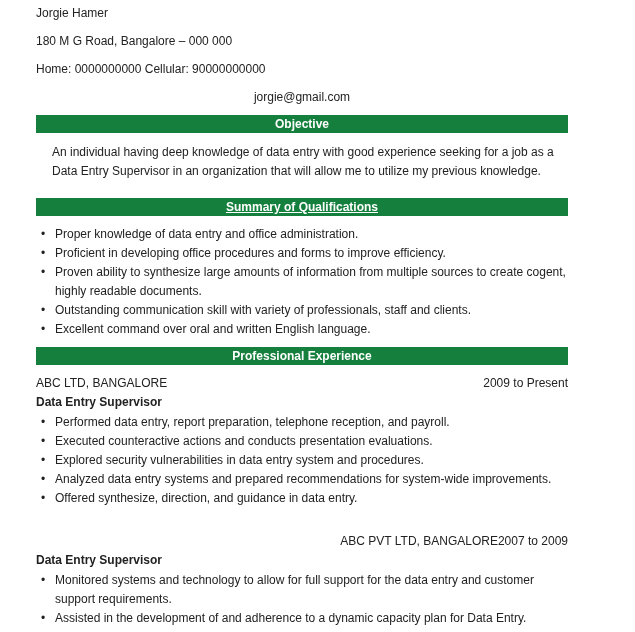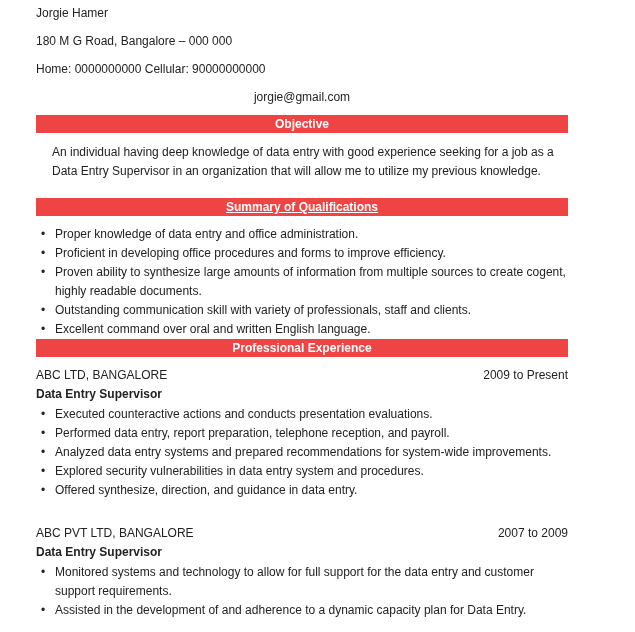--- a/index.html
+++ b/index.html
@@ -28,28 +28,28 @@
     white-space: nowrap;
   }
   .contact-line.last {
     margin-bottom: 10px;
     text-align: center;
   }
   
   .section-bar {
     height: 18px;
     line-height: 18px;
-    background: #ef4444;
+    background: #15803d;
     color: #ffffff;
     font-weight: bold;
     font-size: 12px;
     text-align: center;
   }
   .bar-quals { margin-top: 17px; text-decoration: underline; }
-  .bar-exp   { margin-top: 0; }
+  .bar-exp   { margin-top: 8px; }
   
   .objective-text {
     margin: 10px 0 0 16px;
     line-height: 19px;
   }
   
   ul.bullets {
     margin: 9px 0 0 0;
     padding: 0;
     list-style: none;
@@ -68,20 +68,21 @@
   }
   
   .job-head {
     display: flex;
     justify-content: space-between;
     line-height: 15px;
     margin-top: 11px;
   }
   .job-head.second {
     margin-top: 26px;
+    justify-content: flex-end;
   }
   .job-role {
     font-weight: bold;
     line-height: 15px;
     margin-top: 4px;
   }
   ul.bullets.job-list {
     margin-top: 3px;
   }
 </style>
@@ -111,24 +112,24 @@
 
   <div class="section-bar bar-exp">Professional Experience</div>
 
   <div>
     <div class="job-head">
       <span>ABC LTD, BANGALORE</span>
       <span>2009 to Present</span>
     </div>
     <div class="job-role">Data Entry Supervisor</div>
     <ul class="bullets job-list">
+      <li>Performed data entry, report preparation, telephone reception, and payroll.</li>
       <li>Executed counteractive actions and conducts presentation evaluations.</li>
-      <li>Performed data entry, report preparation, telephone reception, and payroll.</li>
+      <li>Explored security vulnerabilities in data entry system and procedures.</li>
       <li>Analyzed data entry systems and prepared recommendations for system-wide improvements.</li>
-      <li>Explored security vulnerabilities in data entry system and procedures.</li>
       <li>Offered synthesize, direction, and guidance in data entry.</li>
     </ul>
   </div>
 
   <div>
     <div class="job-head second">
       <span>ABC PVT LTD, BANGALORE</span>
       <span>2007 to 2009</span>
     </div>
     <div class="job-role">Data Entry Supervisor</div>

